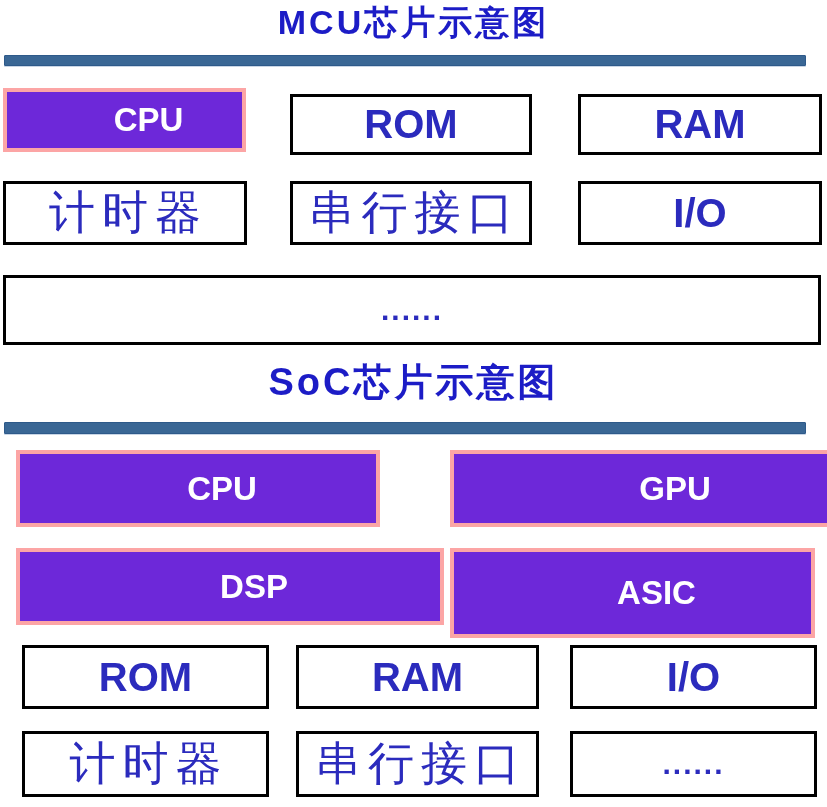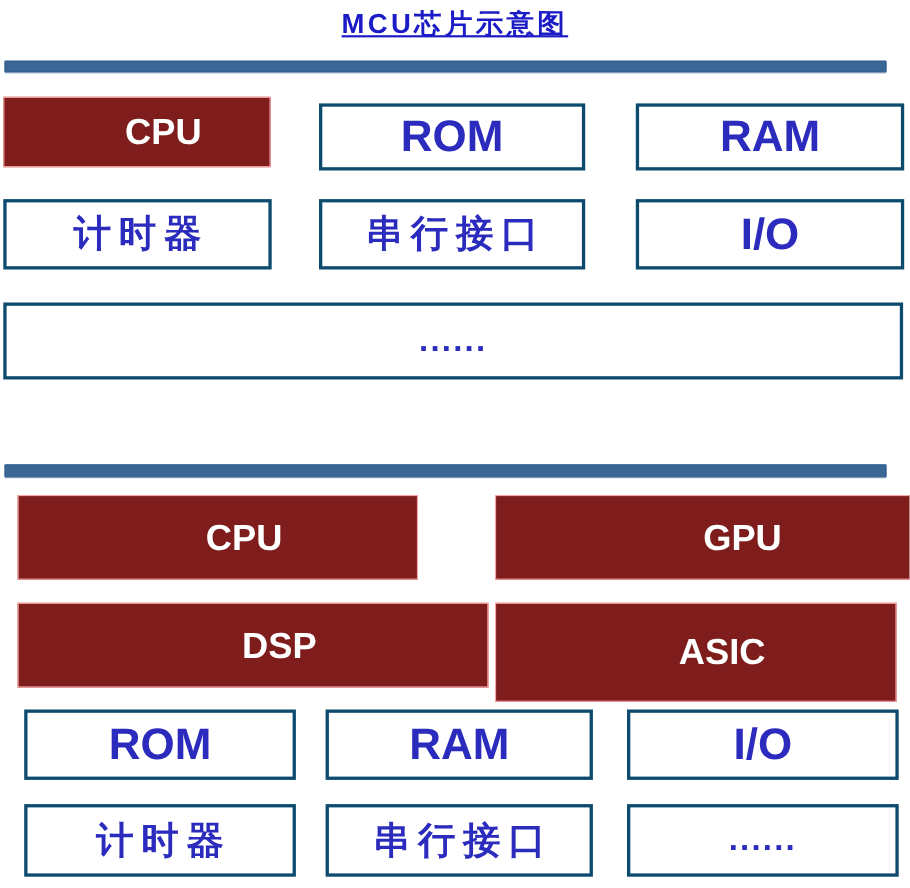--- a/index.html
+++ b/index.html
@@ -19,50 +19,50 @@
 
   .section-title {
     left: 0;
     width: 827px;
     text-align: center;
     color: #1c1cc6;
     font-weight: bold;
     letter-spacing: 3px;
     white-space: nowrap;
   }
-  #mcu-title { top: 1px;   font-size: 25px; line-height: 42px; text-decoration: underline; }
+  #mcu-title { top: 1px;   font-size: 34px; line-height: 42px; }
   #soc-title { top: 358px; font-size: 38px; line-height: 48px; }
 
   .divider {
     background: #3a6795;
     border: 1px solid #2e5a8a;
     border-radius: 1px;
     box-shadow: 0 1px 0 #c9d6e6;
   }
 
   .box {
     display: flex;
     align-items: center;
     justify-content: center;
     box-sizing: border-box;
     white-space: nowrap;
   }
   .outlined {
     background: #ffffff;
-    border: 3px solid #0c4a6e;
+    border: 3px solid #000000;
     color: #2b2bbd;
   }
   .filled {
-    background: #7f1d1d;
-    border: 1px solid #fca5a5;
+    background: #6d28d9;
+    border: 4px solid #fca5a5;
     color: #ffffff;
     padding-left: 48px;
   }
   .latin   { font-weight: bold; font-size: 40px; }
-  .cjk     { font-weight: 700;  font-size: 34px; letter-spacing: 7px; text-indent: 7px; }
+  .cjk     { font-weight: 400;  font-size: 46px; letter-spacing: 7px; text-indent: 7px; }
   .filled .latin-sm { font-weight: bold; font-size: 33px; }
   .dots    { font-weight: bold; font-size: 30px; letter-spacing: 2px; }
 </style>
 </head>
 <body>
 
 <div id="stage">
 
   <div id="mcu-title" class="abs section-title">MCU芯片示意图</div>
 
@@ -85,20 +85,21 @@
     <span class="cjk">串行接口</span>
   </div>
   <div class="abs box outlined" style="left:578px; top:181px; width:244px; height:64px;">
     <span class="latin">I/O</span>
   </div>
 
   <div class="abs box outlined" style="left:3px; top:275px; width:818px; height:70px;">
     <span class="dots">......</span>
   </div>
 
+  <div id="soc-title" class="abs section-title">SoC芯片示意图</div>
 
   <div class="abs divider" style="left:4px; top:422px; width:800px; height:10px;"></div>
 
   <div class="abs box filled" style="left:16px; top:450px; width:364px; height:77px;">
     <span class="latin-sm">CPU</span>
   </div>
   <div class="abs box filled" style="left:450px; top:450px; width:402px; height:77px;">
     <span class="latin-sm">GPU</span>
   </div>
 

